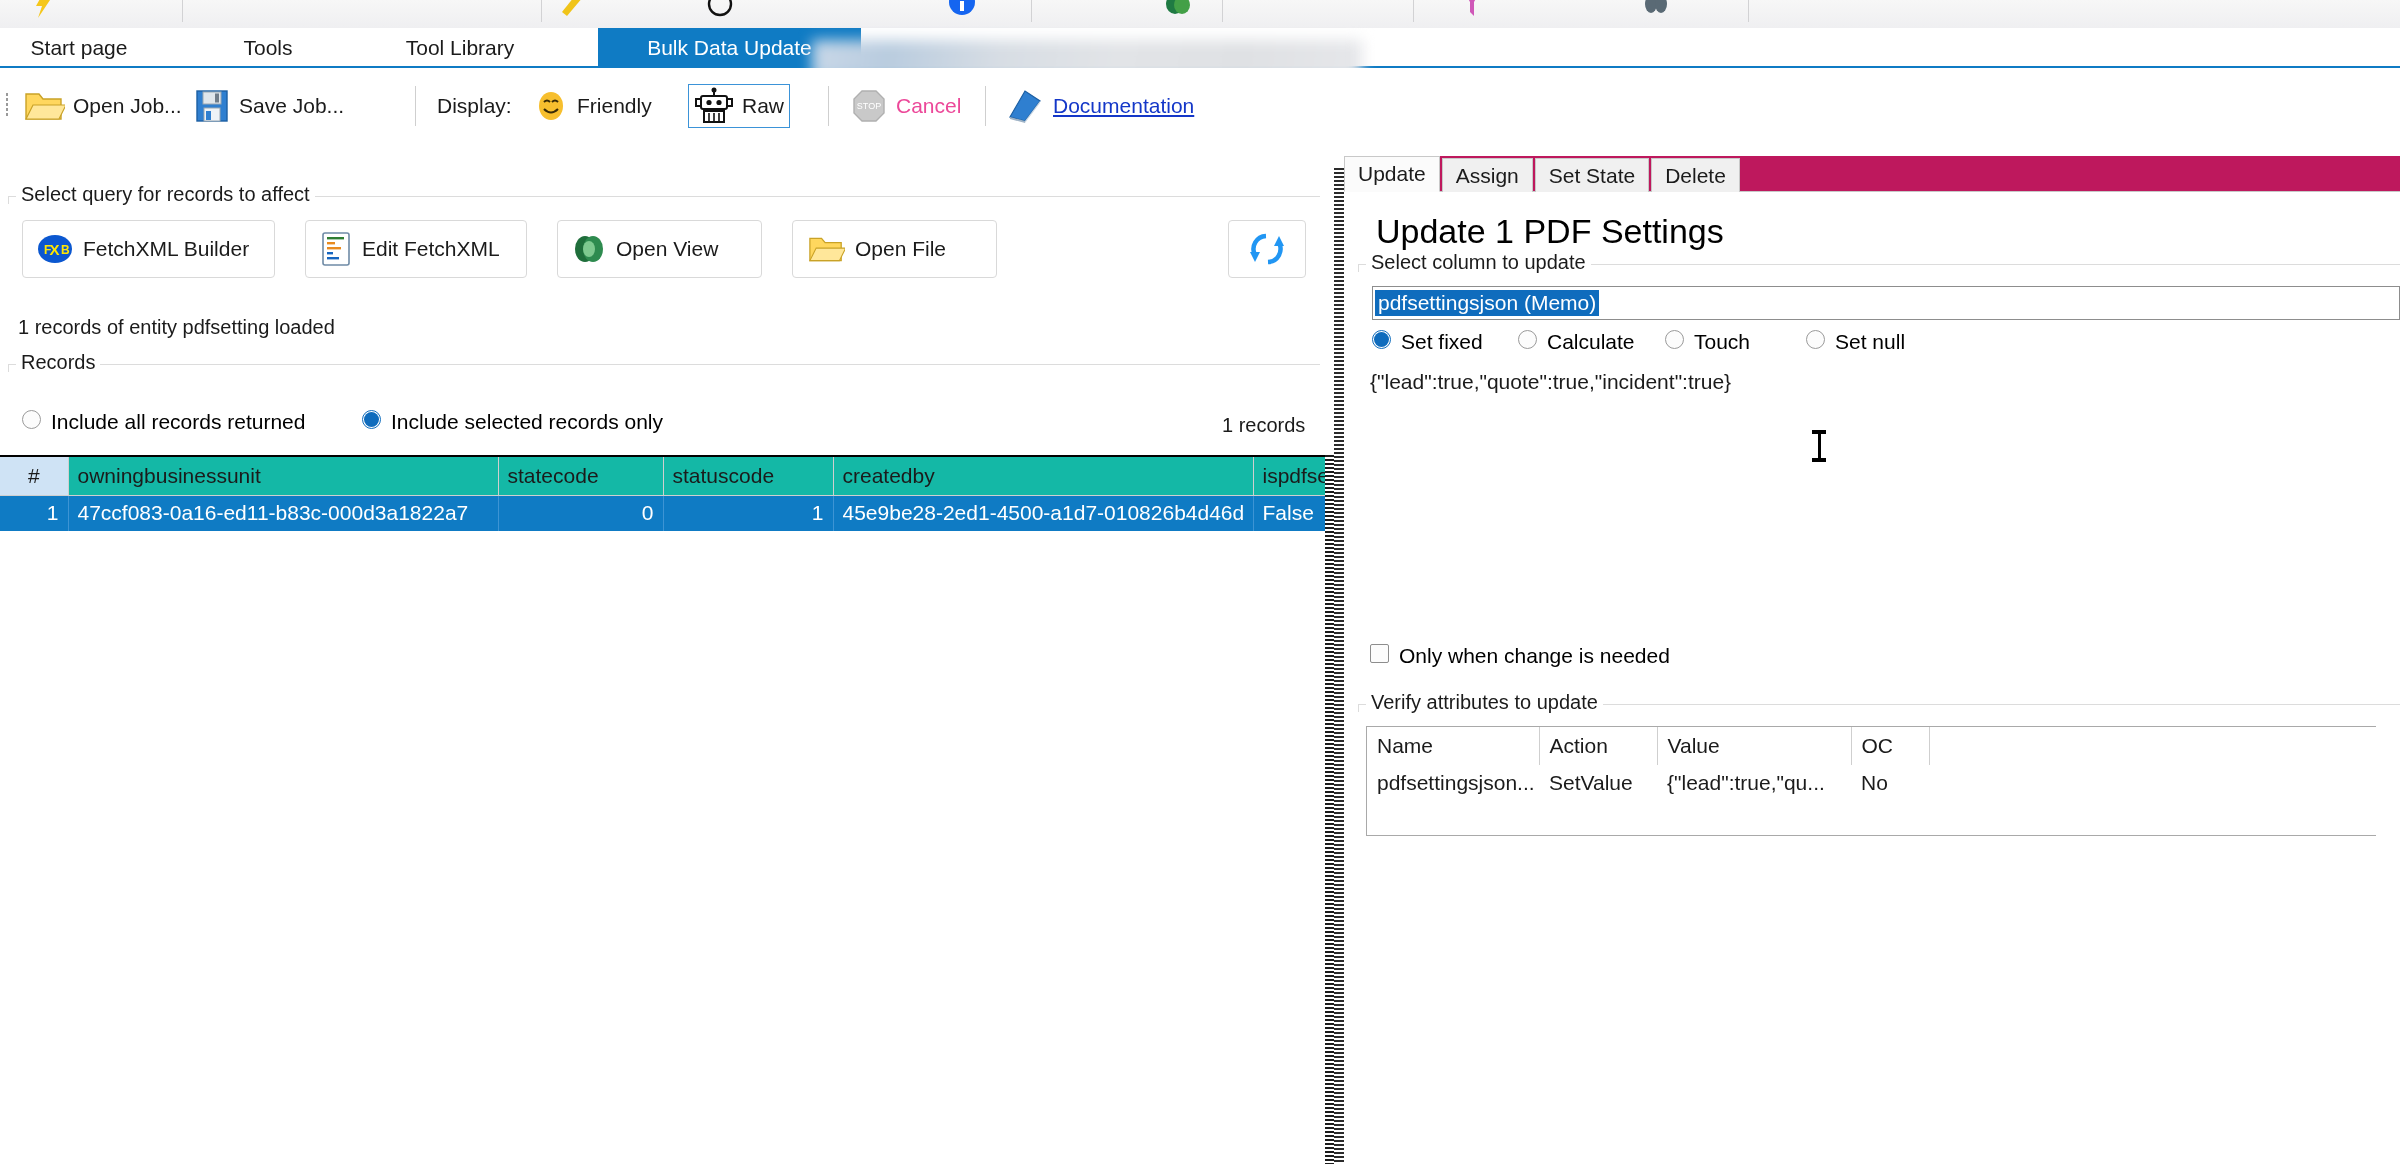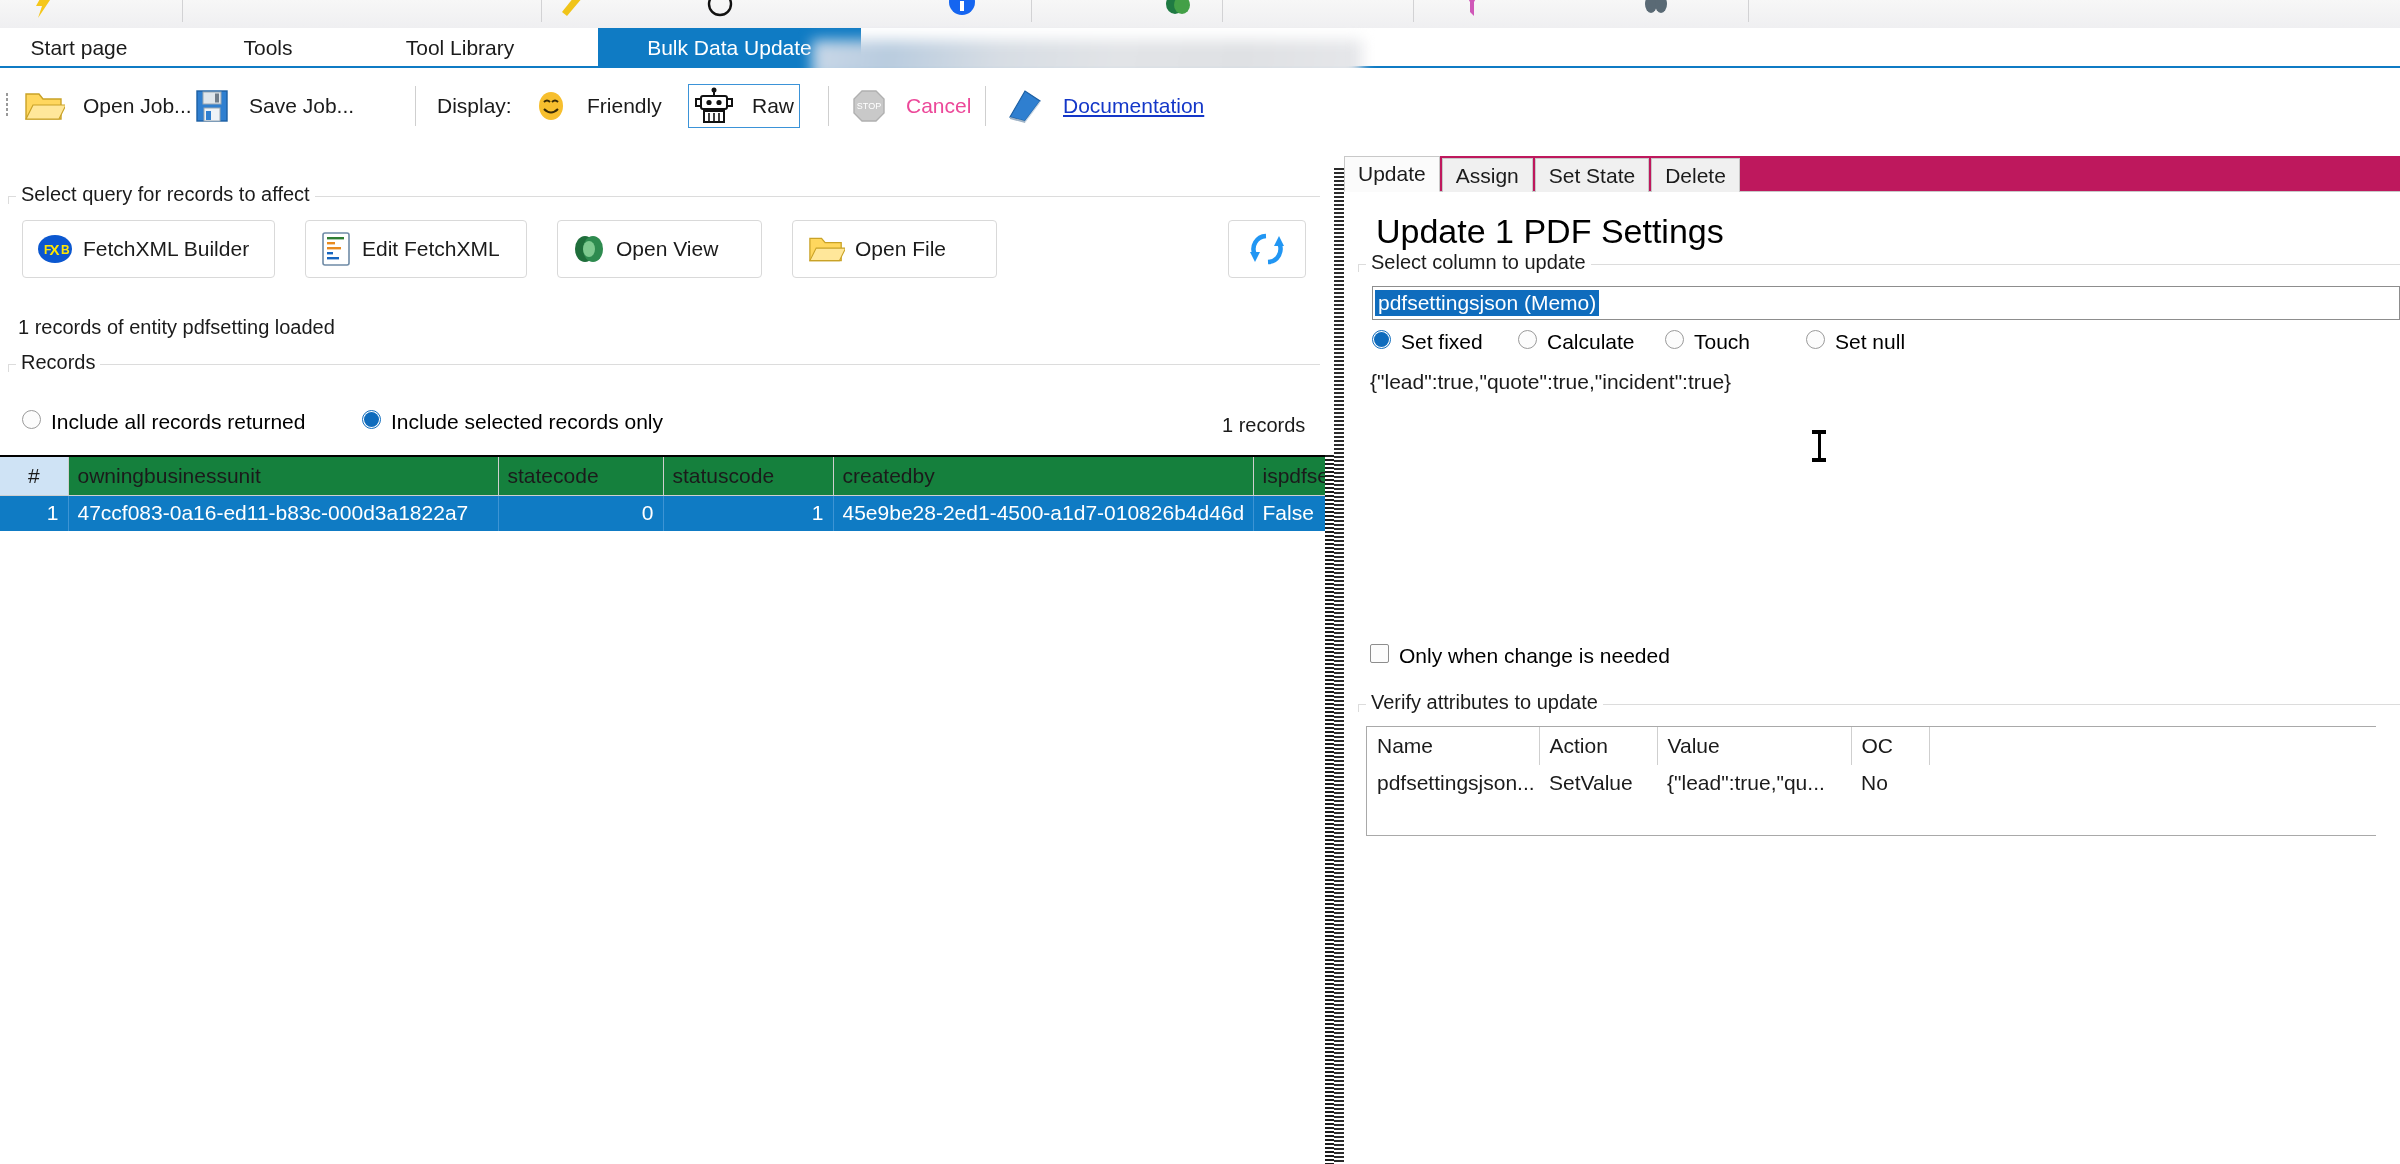--- a/index.html
+++ b/index.html
@@ -54,21 +54,21 @@
     position: absolute; left: 0; top: 68px; width: 2400px; height: 72px;
     background: #ffffff;
   }
   .grip {
     position: absolute; left: 5px; top: 92px; width: 4px; height: 26px;
     background-image: radial-gradient(#9a9a9a 40%, transparent 41%);
     background-size: 4px 5px;
   }
   .tb-item {
     position: absolute; top: 82px; height: 48px;
-    display: flex; align-items: center; gap: 18px;
+    display: flex; align-items: center; gap: 8px;
     font-size: 21px; white-space: nowrap; color: #1b1b1b;
     padding: 0 5px;
   }
   .tb-item.boxed { border: 1px solid #3b93d8; }
   .tb-sep { position: absolute; top: 86px; width: 1px; height: 40px; background: #cfcfcf; }
   .tb-disabled { color: #ec4899; }
   .tb-link { color: #1437c8; text-decoration: underline; }
 
   
   .groupbox { position: absolute; }
@@ -109,21 +109,21 @@
   }
 
   
   .grid-wrap {
     position: absolute; left: 0; top: 455px; width: 1325px; height: 710px;
     border-top: 2px solid #000000; background: #ffffff; overflow: hidden;
   }
   .grid-table { border-collapse: collapse; table-layout: fixed; width: 1325px; }
   .grid-table th {
     font-weight: normal; font-size: 21px; text-align: left;
-    background: #15803d; border-right: 1px solid #cfcfcf; border-bottom: 1px solid #cfcfcf;
+    background: #14b8a6; border-right: 1px solid #cfcfcf; border-bottom: 1px solid #cfcfcf;
     padding: 6px 9px; height: 38px; color: #1b1b1b;
     overflow: hidden; white-space: nowrap;
   }
   .grid-table th.idxcol { background: #cfe3f5; text-align: center; }
   .grid-table td {
     font-size: 21px; padding: 5px 9px; height: 36px;
     background: #0f7bc4; color: #ffffff; white-space: nowrap; overflow: hidden;
     border-right: 1px solid #3d94d4;
   }
   .grid-table td.num { text-align: right; }

